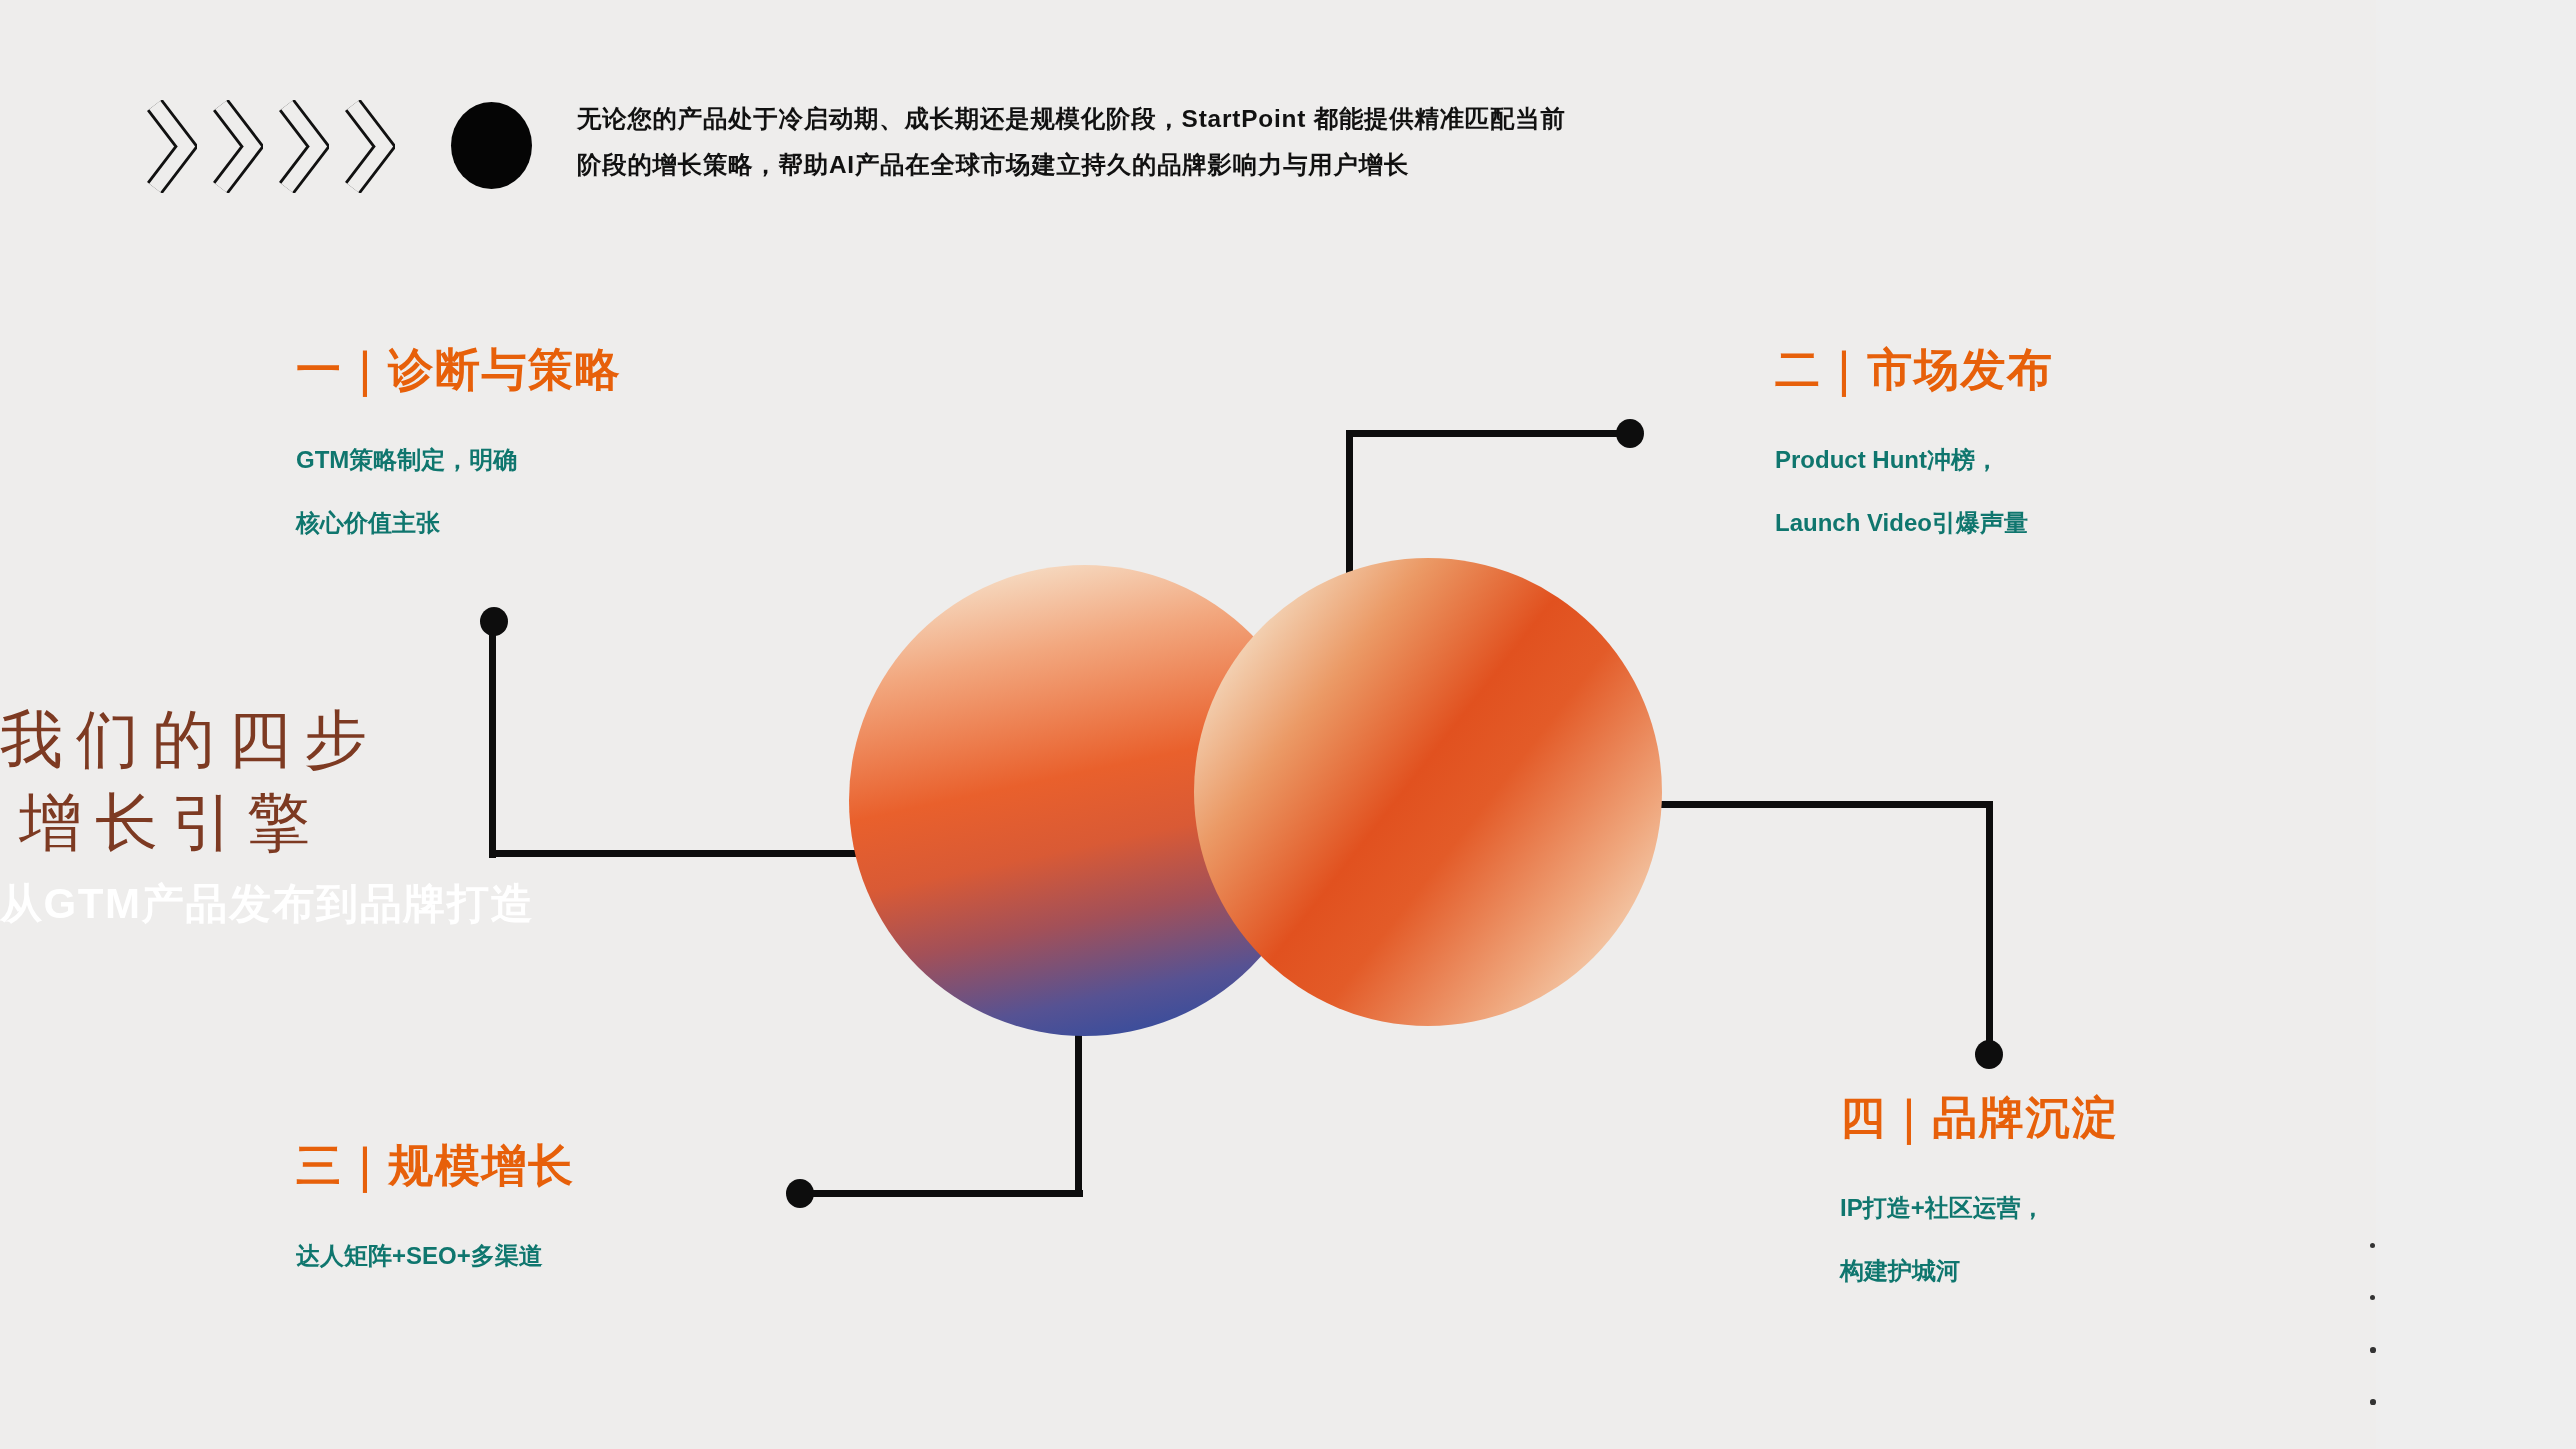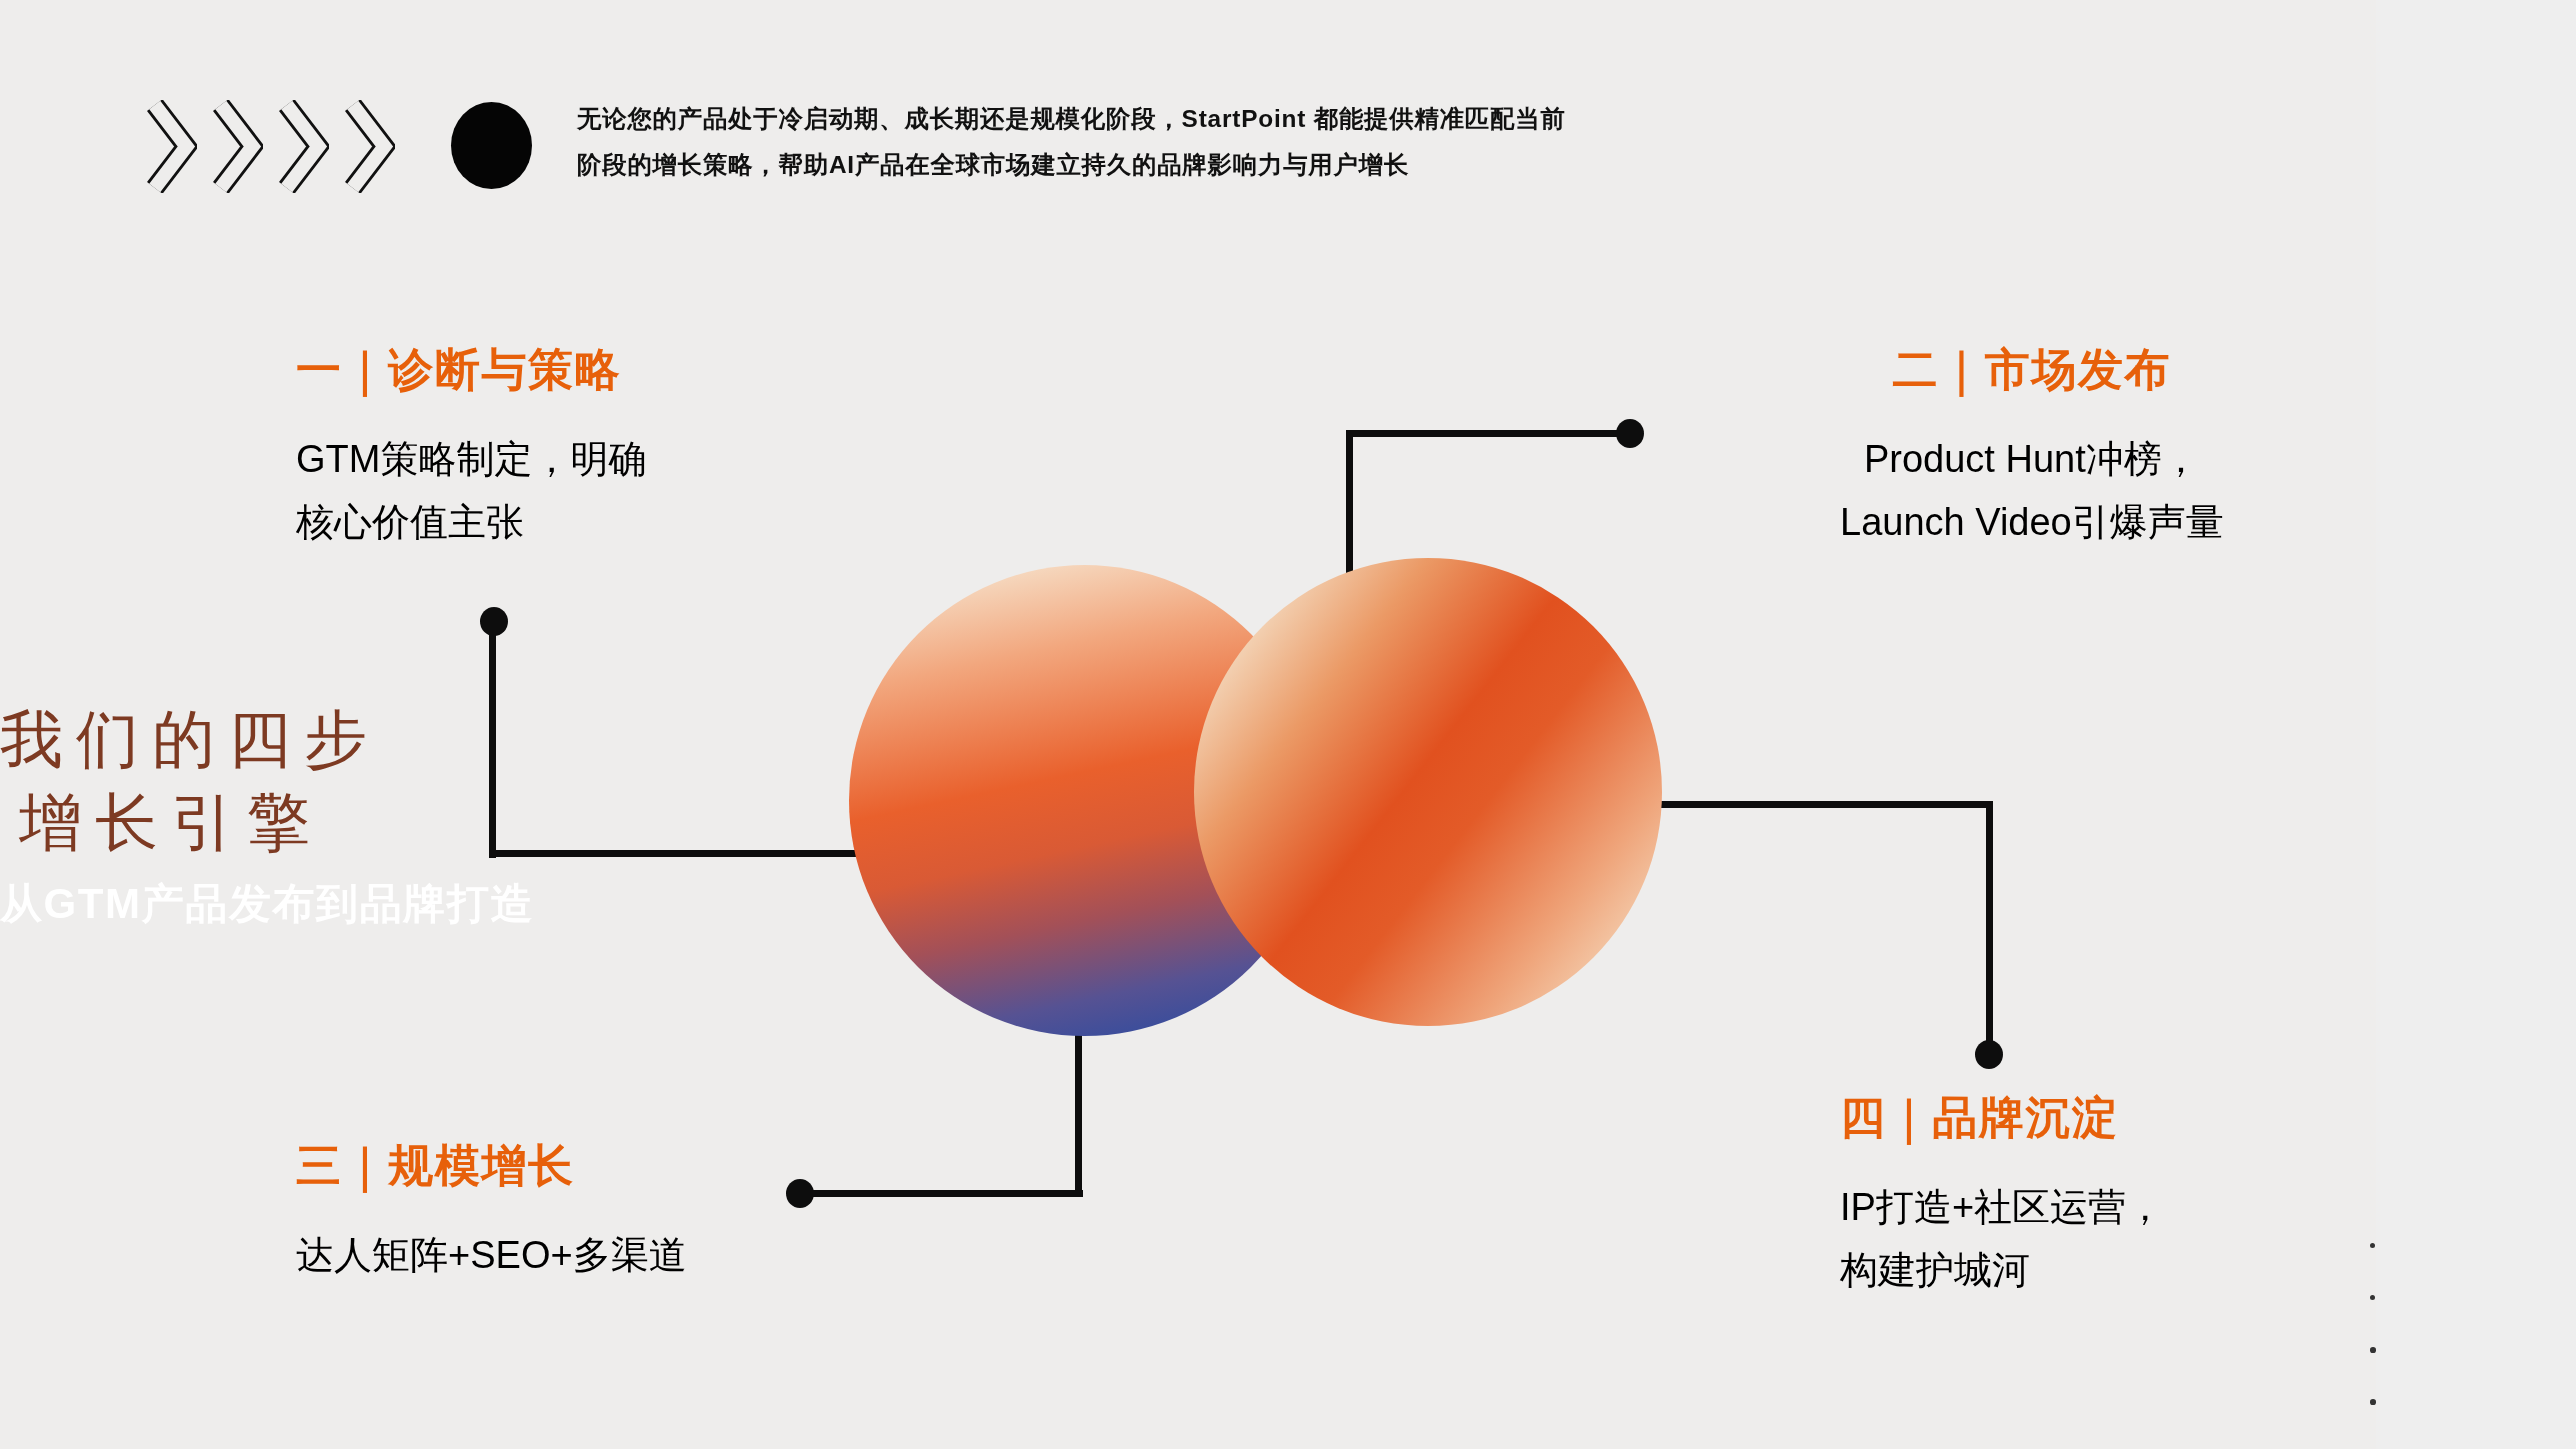--- a/index.html
+++ b/index.html
@@ -14,23 +14,23 @@
   
   .chevrons{position:absolute;left:145px;top:100px;display:flex;gap:14px;}
   .chevrons svg{display:block;}
   .black-dot{position:absolute;left:451px;top:102px;width:81px;height:87px;border-radius:50%;background:#050505;}
 
   .intro{position:absolute;left:577px;top:96px;font-size:24.4px;line-height:46px;font-weight:700;color:#111;letter-spacing:0.8px;}
 
   
   .step{position:absolute;}
   .step .title{font-size:45px;font-weight:900;color:#e7600a;letter-spacing:1.6px;white-space:nowrap;}
-  .step .desc{margin-top:28px;font-size:38px;line-height:63px;font-weight:400;color:#000000;white-space:nowrap;}
+  .step .desc{margin-top:28px;font-size:24px;line-height:63px;font-weight:700;color:#0f766e;white-space:nowrap;}
   .step1{left:296px;top:340px;}
-  .step2{left:1840px;top:340px;text-align:center;}
+  .step2{left:1775px;top:340px;}
   .step3{left:296px;top:1136px;}
   .step4{left:1840px;top:1088px;}
 
   
   .conn{position:absolute;background:#0d0d0d;z-index:1;}
   .conn-dot{position:absolute;width:28px;height:29px;border-radius:50%;background:#0d0d0d;z-index:1;}
 
   
   .circle{position:absolute;border-radius:50%;}
   .circle-left{

